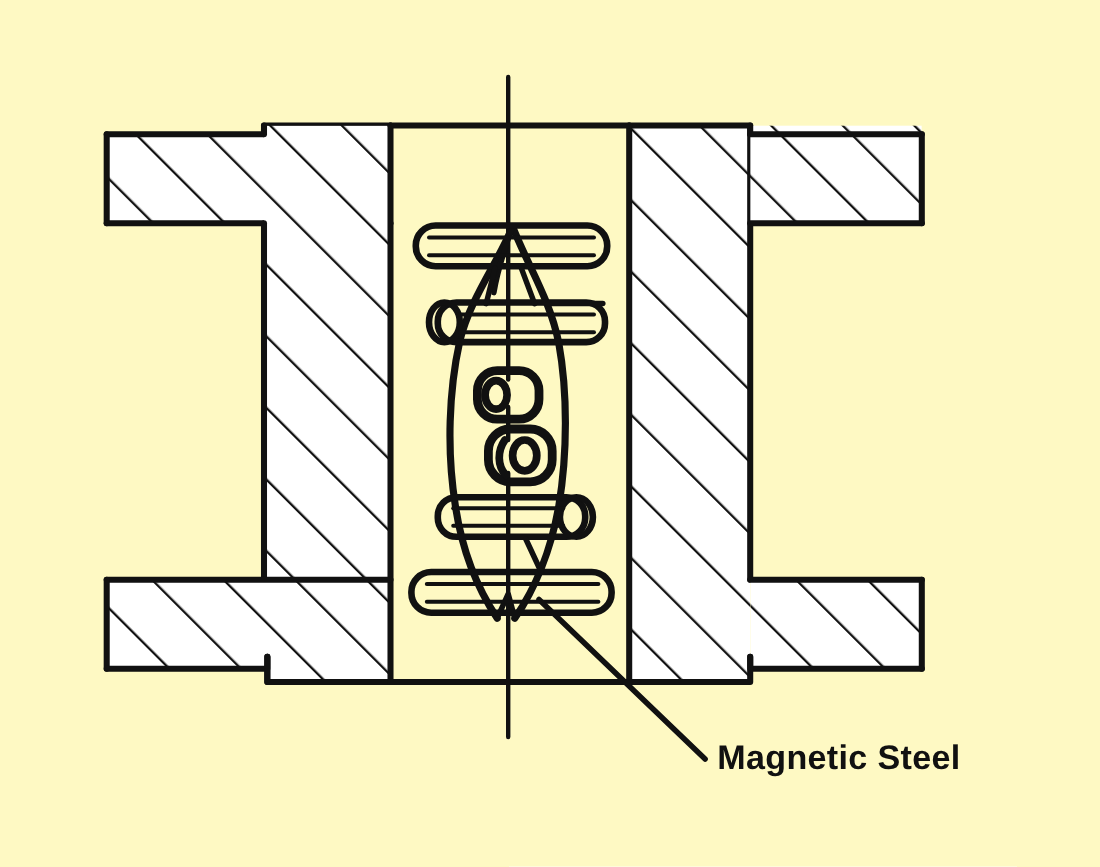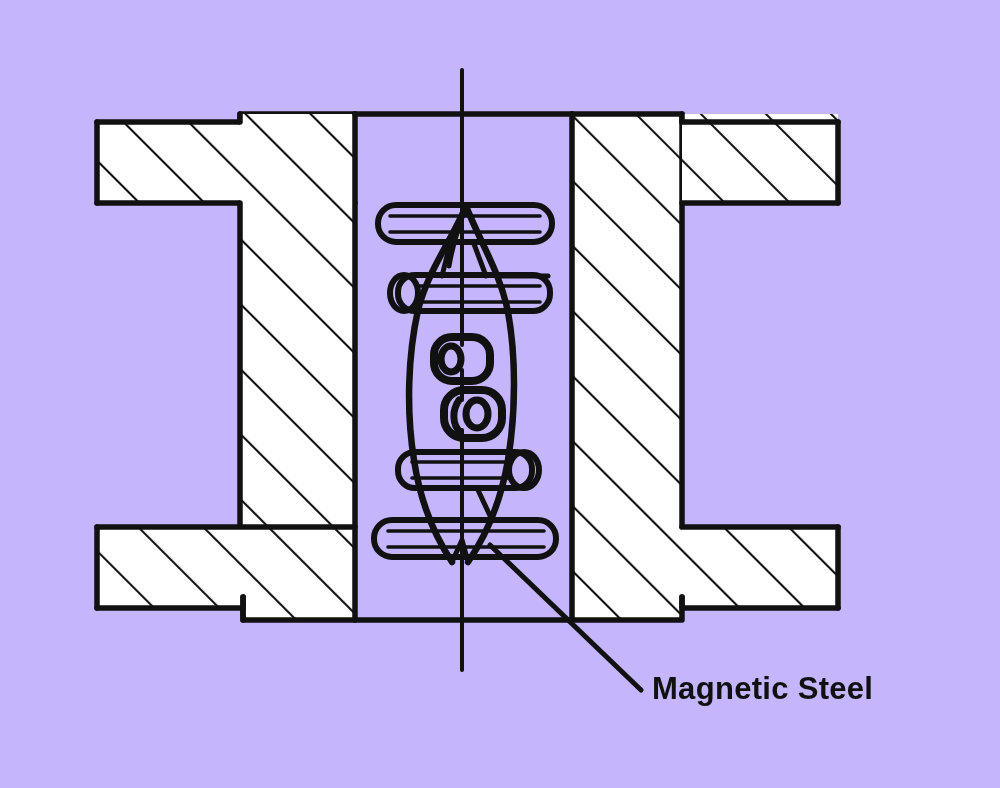--- a/index.html
+++ b/index.html
@@ -10,21 +10,21 @@
   body {
     width: 1000px;
     height: 788px;
     font-family: "Liberation Sans", sans-serif;
     overflow: hidden;
   }
   #stage {
     position: relative;
     width: 1000px;
     height: 788px;
-    background: #c4b5fd;
+    background: #fef9c3;
   }
   #drawing {
     position: absolute;
     left: 0;
     top: 0;
     width: 1000px;
     height: 788px;
     display: block;
   }
   .callout-label {

